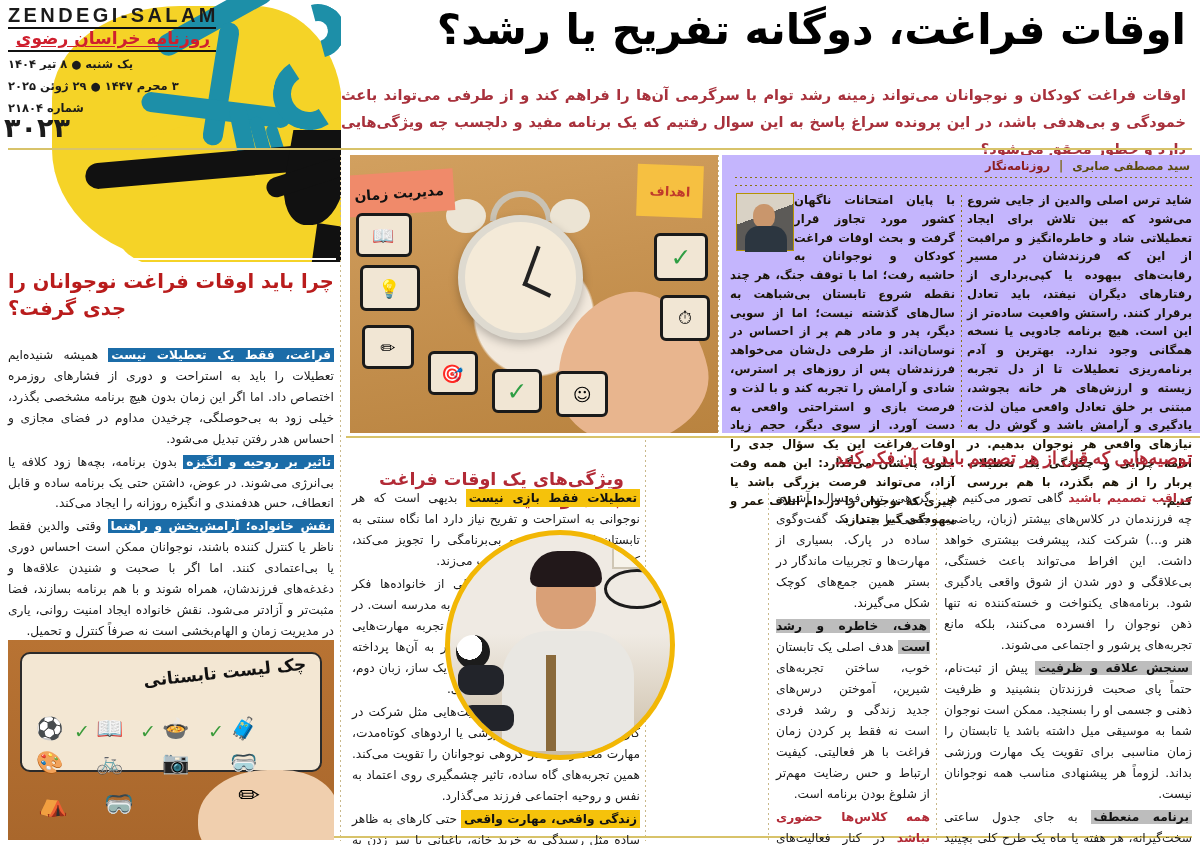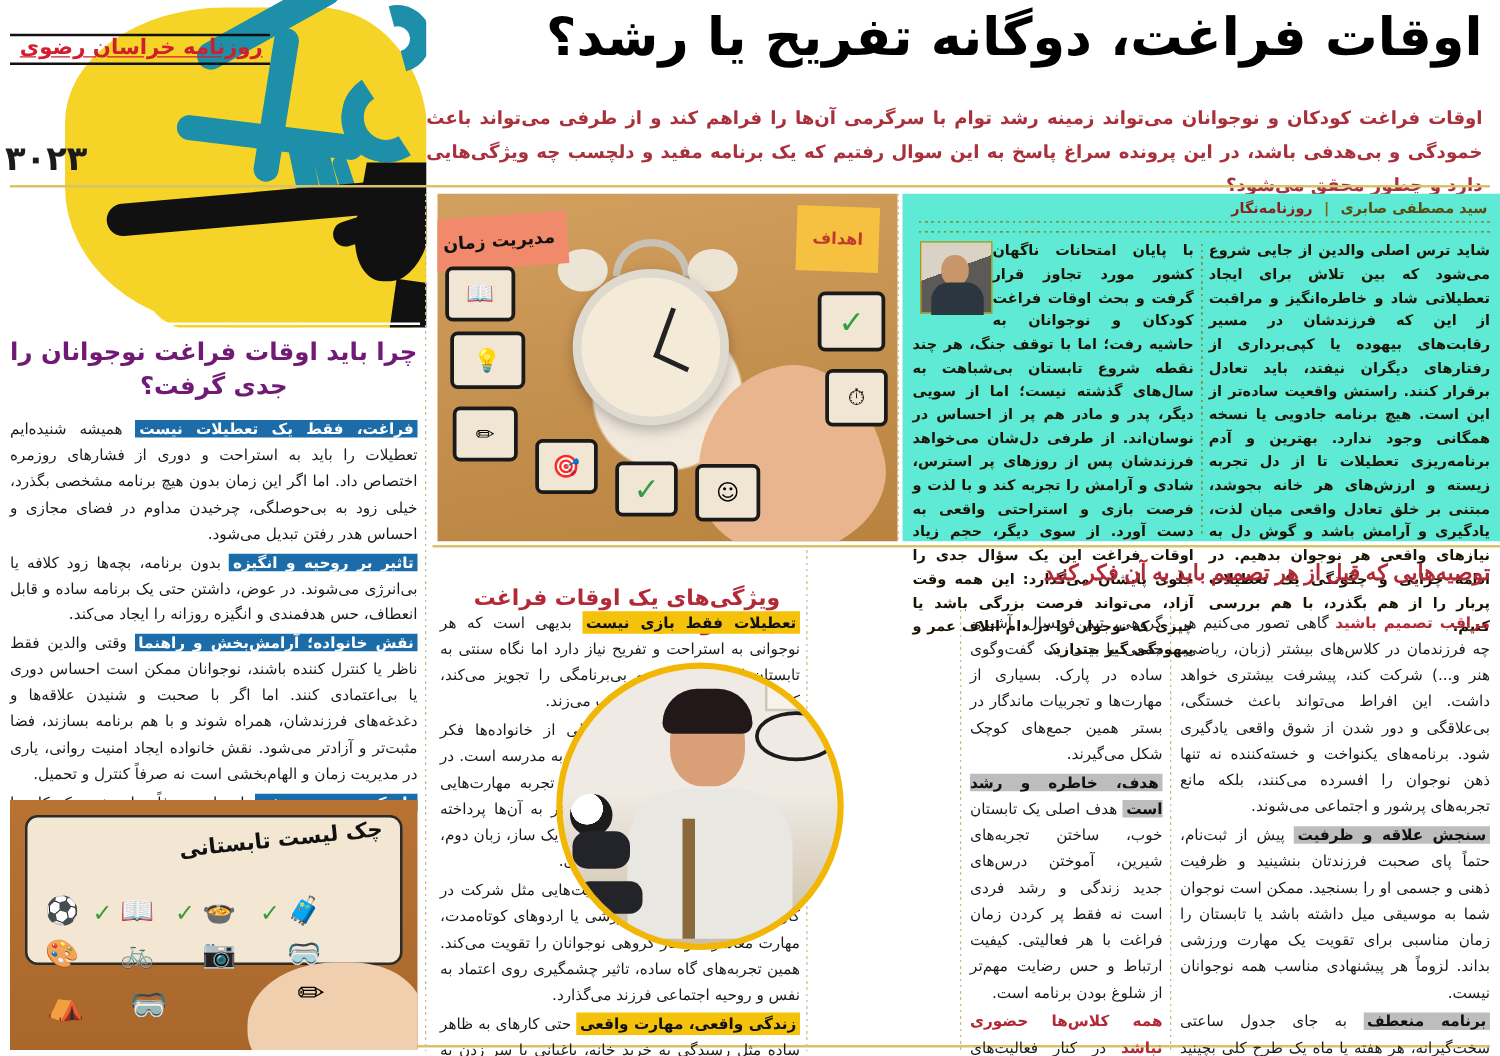--- a/index.html
+++ b/index.html
@@ -140,21 +140,21 @@
   .ic4 { left:142px; top:214px; width:50px; height:44px; }
   .ic5 { left:206px; top:216px; width:52px; height:46px; }
   .ic6 { right:10px; top:78px; width:54px; height:48px; }
   .ic7 { right:8px; top:140px; width:50px; height:46px; }
   .ic8 { left:6px; top:58px; width:56px; height:44px; }
   .check-green { color:#2f9e44; font-size:25px; font-weight:800; }
 
   
   .yellow-panel {
     position:absolute; left:722px; top:155px; width:478px; height:278px;
-    background:#5eead4;
+    background:#c4b5fd;
   }
   .byline {
     position:absolute; right:10px; top:4px; direction:rtl;
     font-size:11.5px; color:#5b4a0b; font-weight:700;
   }
   .byline .role { color:#8c1d1d; font-weight:800; }
   .byline .sep { color:#7a6410; margin:0 5px; }
   .dots-top {
     position:absolute; right:8px; top:22px; width:460px; height:1px;
     background: repeating-linear-gradient(to left, #8a7412 0 2px, transparent 2px 5px);
@@ -180,22 +180,22 @@
               background: repeating-linear-gradient(to bottom, #8a7412 0 2px, transparent 2px 5px); }
 
   
   .vline { position:absolute; width:1px;
            background: repeating-linear-gradient(to bottom, #c9b88a 0 2px, transparent 2px 5px); }
   .solidline { position:absolute; background:#d8c36a; }
 
   
   .left-col { position:absolute; left:8px; top:268px; width:326px; }
   .lc-title {
-    direction:rtl; text-align:center; font-size:19.5px; font-weight:800;
-    color:#701a75; line-height:1.4; margin-bottom:10px;
+    direction:rtl; text-align:left; font-size:19.5px; font-weight:800;
+    color:#b91c1c; line-height:1.4; margin-bottom:22px;
   }
   .body-txt {
     direction:rtl; text-align:justify; text-align-last:right;
     font-size:12.2px; line-height:1.72; color:#1a1a1a;
   }
   .body-txt p { margin-bottom: 2px; }
   .hl-blue {
     background:#1b6ca8; color:#fff; font-weight:800; padding:0 3px;
   }
   .hl-yellow {
@@ -272,24 +272,30 @@
       <div class="c5"></div>
       <div class="c-stroke c6"></div>
       <div class="c-stroke c7"></div>
       <div class="c-stroke c8"></div>
       <div class="k-stroke k1"></div>
       <div class="k2"></div>
       <div class="k3"></div>
       <div class="k-stroke k4"></div>
     </div>
 
+    <div class="brand-en">ZENDEGI-SALAM</div>
     <div class="brand-rule"></div>
     <div class="brand-fa">روزنامه خراسان رضوی</div>
     <div class="brand-rule2"></div>
 
+    <div class="datebox">
+      <span class="ln">یک شنبه ● ۸ تیر ۱۴۰۴</span>
+      <span class="ln">۳ محرم ۱۴۴۷ ● ۲۹ ژوئن ۲۰۲۵</span>
+      <span class="ln">شماره ۲۱۸۰۴</span>
+    </div>
     <div class="issue-big">۳۰۲۳</div>
   </div>
 
   <div class="headline">اوقات فراغت، دوگانه تفریح یا رشد؟</div>
   <div class="lede">اوقات فراغت کودکان و نوجوانان می‌تواند زمینه رشد توام با سرگرمی آن‌ها را فراهم کند و از طرفی می‌تواند باعث خمودگی و بی‌هدفی باشد، در این پرونده سراغ پاسخ به این سوال رفتیم که یک برنامه مفید و دلچسب چه ویژگی‌هایی دارد و چطور محقق می‌شود؟</div>
   <div class="head-sep solidline" style="right:8px; top:148px; width:1184px; height:1.5px; background:#d8c36a;"></div>
 
   <div class="photo-main">
     <div class="clock-arc"></div>
     <div class="bell l"></div>

